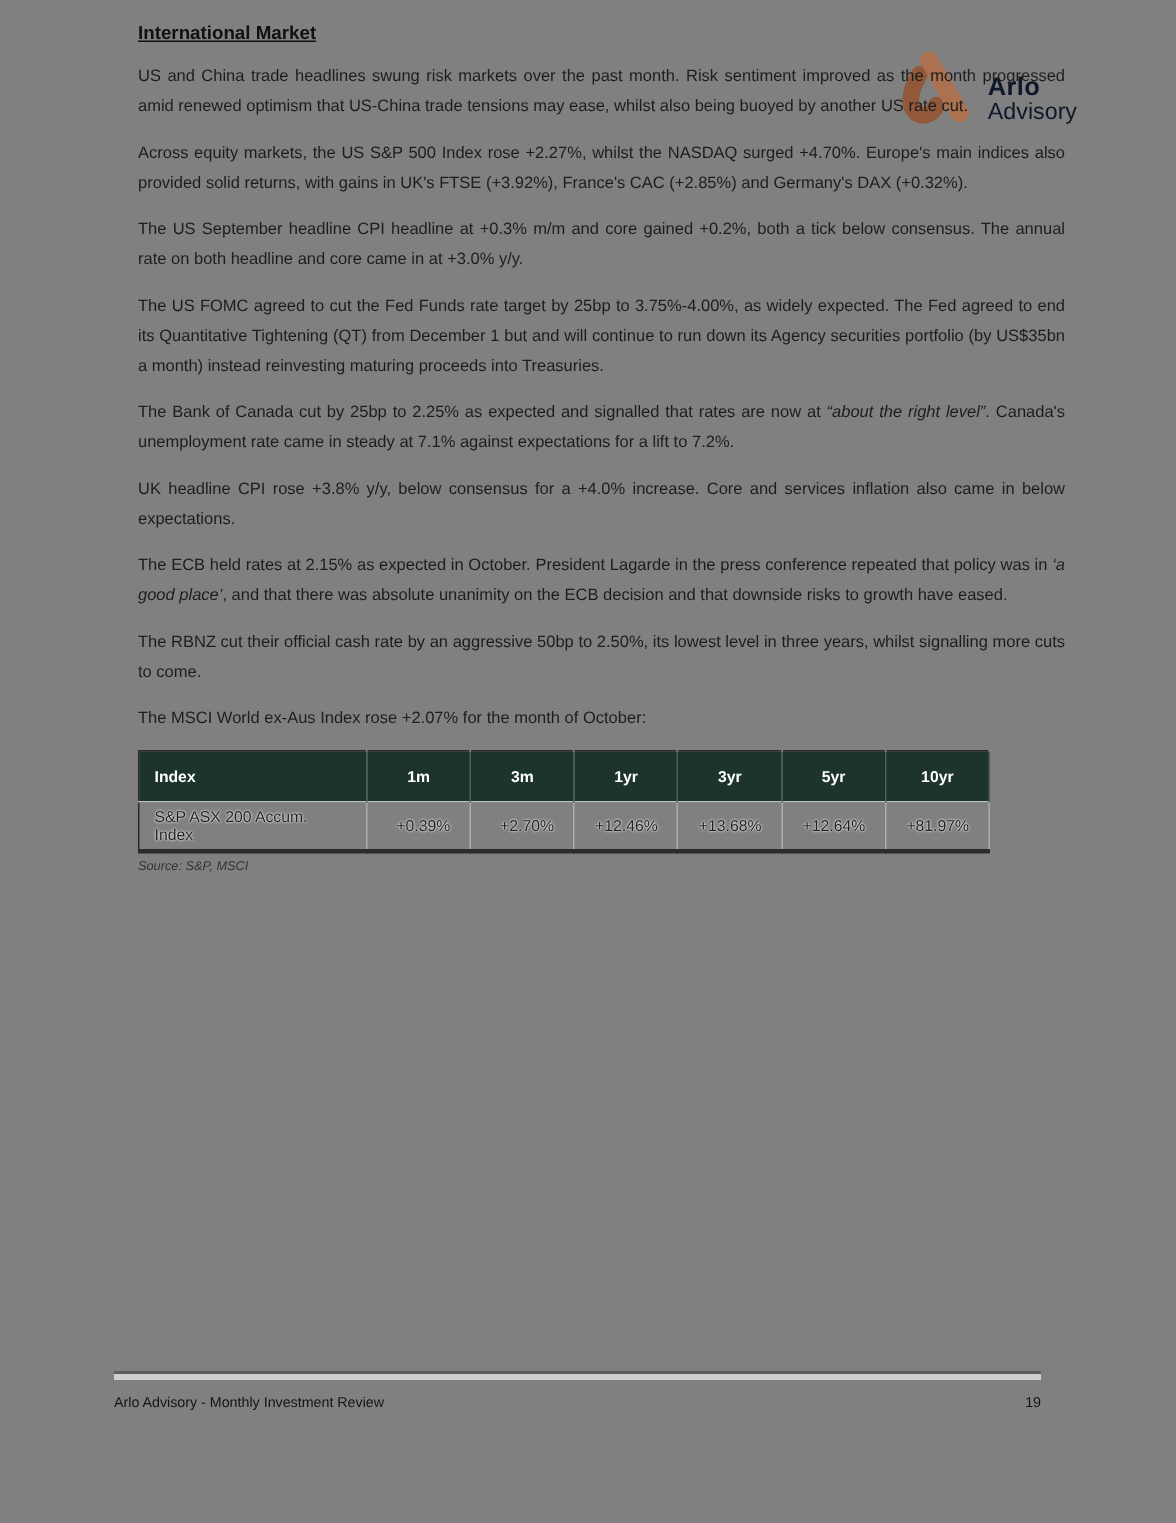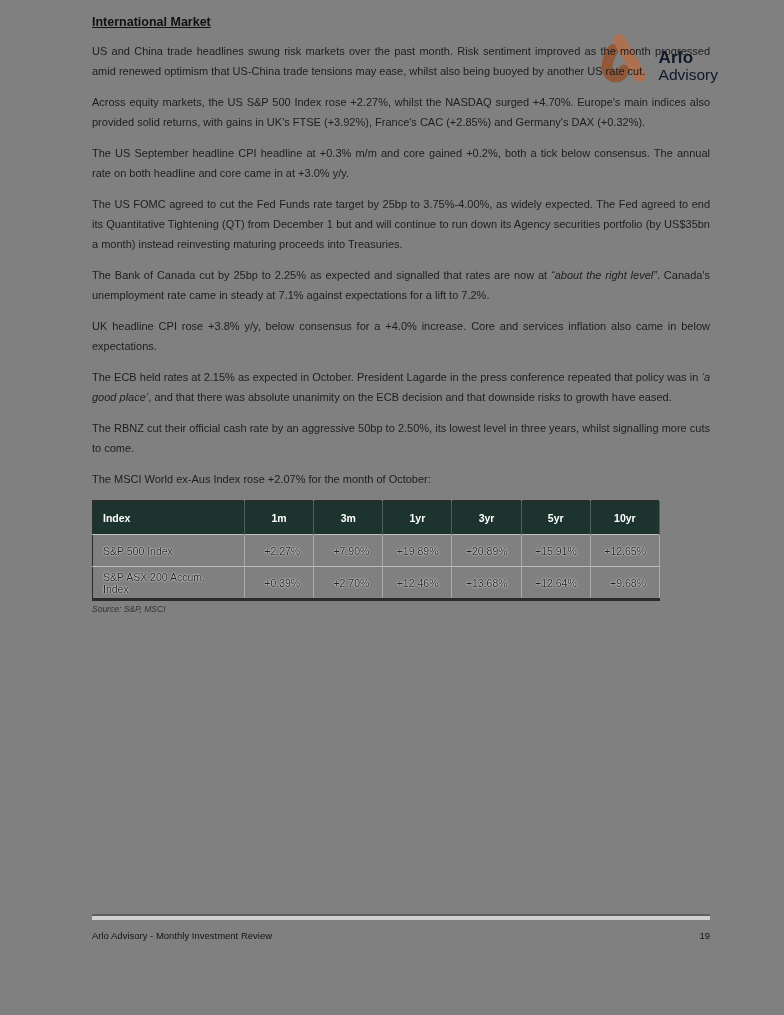--- a/index.html
+++ b/index.html
@@ -82,21 +82,21 @@
   }
   table.perf tbody td.idx{text-align:left;padding-left:10px;}
   .source-note{
     margin-top:3px;
     font-size:8.5px;
     font-style:italic;
     color:#333;
   }
   .footer{
     position:absolute;
-    left:92px;
+    left:76px;
     width:618px;
     top:914px;
   }
   .footer-rule{
     height:4px;
     background:#d0d0d0;
     border-top:2px solid #5e5e5e;
   }
   .footer-row{
     margin-top:10px;
@@ -153,36 +153,27 @@
           <th>1m</th>
           <th>3m</th>
           <th>1yr</th>
           <th>3yr</th>
           <th>5yr</th>
           <th>10yr</th>
         </tr>
     </thead>
     <tbody>
         <tr>
-          <td class="idx">S&amp;P 500 Index</td>
-          <td>+2.27%</td>
-          <td>+7.90%</td>
-          <td>+19.89%</td>
-          <td>+20.89%</td>
-          <td>+15.91%</td>
-          <td>+12.65%</td>
-        </tr>
-        <tr>
           <td class="idx">S&amp;P ASX 200 Accum. Index</td>
           <td>+0.39%</td>
           <td>+2.70%</td>
           <td>+12.46%</td>
           <td>+13.68%</td>
           <td>+12.64%</td>
-          <td>+9.68%</td>
+          <td>+81.97%</td>
         </tr>
       </tbody>
   </table>
 
   <div class="source-note">Source: S&amp;P, MSCI</div>
 </div>
 
 <div class="footer">
   <div class="footer-rule"></div>
   <div class="footer-row">

